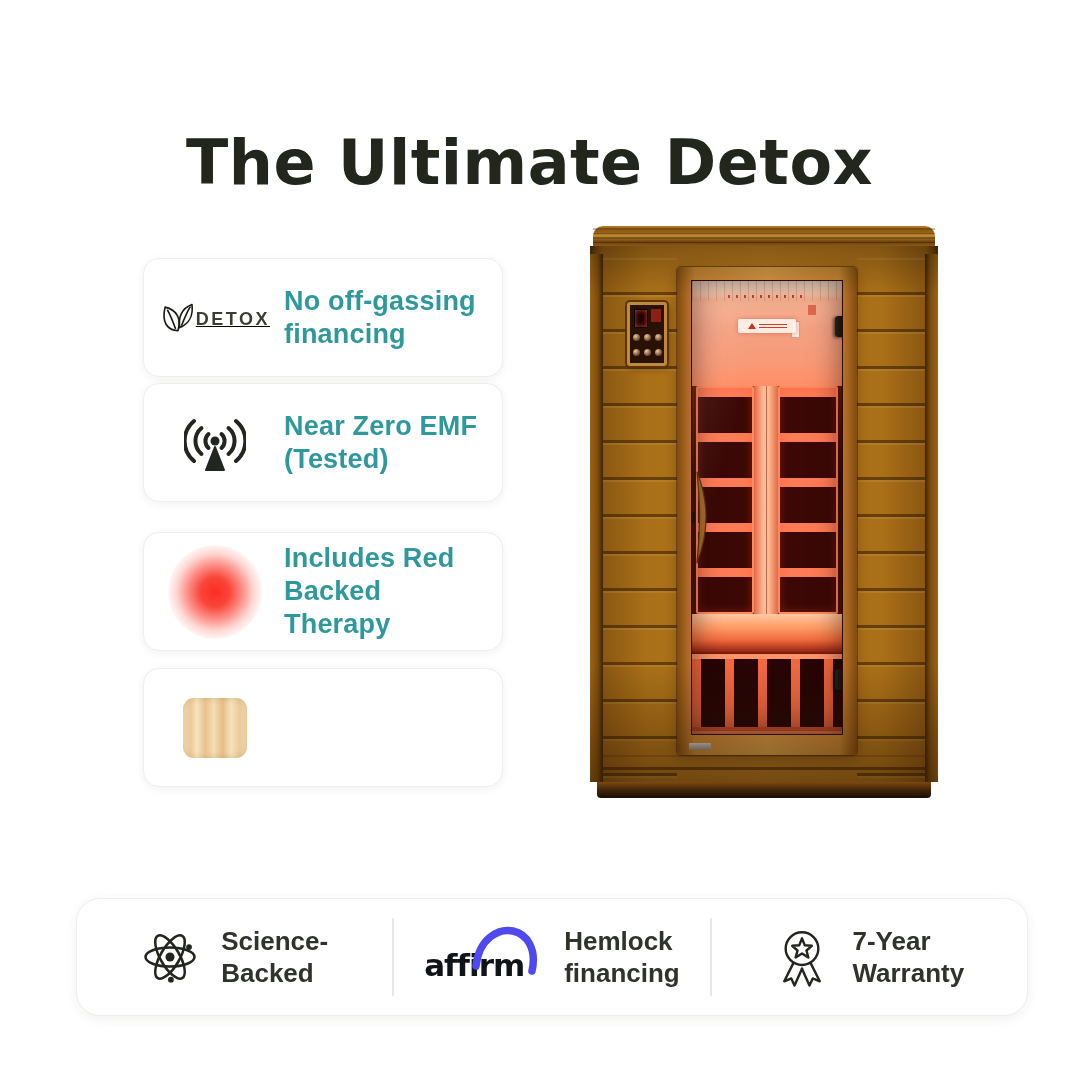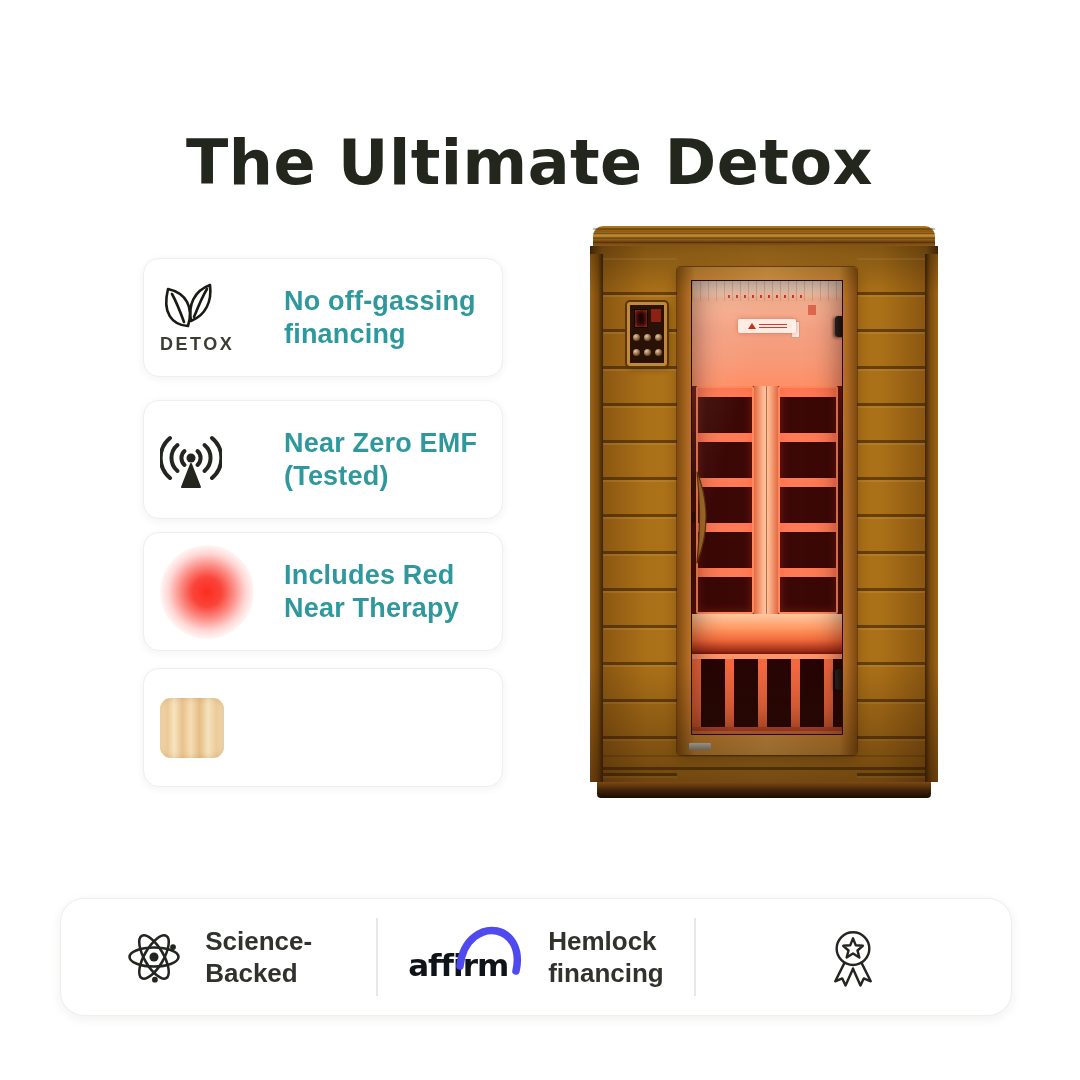--- a/index.html
+++ b/index.html
@@ -8,36 +8,36 @@
 
   
   .title{position:absolute;left:0;right:0;top:84px;text-align:center;
          font-family:"DejaVu Sans",sans-serif;font-weight:700;font-size:62px;
          letter-spacing:.5px;color:#22261c;}
 
   
   .card{position:absolute;left:143px;width:360px;height:119px;background:#fff;
         border:1px solid #eeeeeb;border-radius:16px;box-shadow:0 2px 10px rgba(40,40,30,.06);
         display:flex;align-items:center;padding:0 14px 0 16px;box-sizing:border-box;}
-  .card1{top:258px}.card2{top:400px}.card3{top:532px}.card4{top:668px}
-  .icon-col{width:110px;flex:none;display:flex;flex-direction:column;align-items:flex-start;justify-content:center;}
+  .card1{top:258px}.card2{top:383px}.card3{top:532px}.card4{top:668px}
+  .icon-col{width:110px;flex:none;display:flex;flex-direction:row;align-items:center;justify-content:center;text-decoration:underline;}
   .feature-label{font-size:27px;font-weight:700;color:#2E989C;line-height:1.22;
                  white-space:pre-line;margin-left:14px;letter-spacing:.2px;}
   .detox-badge{font-size:18px;font-weight:700;letter-spacing:2.5px;color:#3d3c33;margin-top:3px;}
 
   .glow-red{width:94px;height:94px;border-radius:50%;
     background:radial-gradient(circle,#fb2c22 0%,#fa453a 22%,rgba(250,90,78,.70) 40%,
                rgba(252,130,120,.33) 58%,rgba(255,170,160,.12) 70%,rgba(255,255,255,0) 74%);}
   .wood-swatch{width:64px;height:60px;border-radius:11px;
     background:linear-gradient(90deg,#f3ddb4 0%,#ecca97 12%,#f6e4c0 22%,#e9c28c 35%,
                #f4deb6 48%,#e6bd85 62%,#f5e2bd 75%,#eccb99 88%,#f3dcb2 100%);
     box-shadow:inset 0 0 6px rgba(150,100,40,.25);}
 
   
-  .trust{position:absolute;left:60px;top:898px;width:952px;height:118px;background:#fff;
+  .trust{position:absolute;left:76px;top:898px;width:952px;height:118px;background:#fff;
          border:1px solid #eeeeeb;border-radius:24px;box-shadow:0 3px 12px rgba(40,40,30,.07);
          display:flex;align-items:center;box-sizing:border-box;}
   .trust-cell{flex:1;display:flex;align-items:center;justify-content:center;gap:22px;}
   .trust-divider{width:2px;height:78px;background:#e7e7e3;flex:none;}
   .trust-label{font-size:26px;font-weight:700;color:#2f332b;line-height:1.25;white-space:pre-line;}
   .affirm{position:relative;width:118px;height:56px;flex:none;}
   .affirm-text{position:absolute;left:0;bottom:2px;font-family:"DejaVu Sans",sans-serif;
                font-weight:700;font-size:31px;letter-spacing:-1px;color:#101418;}
   .affirm-arc{position:absolute;left:46px;top:-5px;}
 
@@ -164,21 +164,21 @@
     </div>
     <div class="feature-label">Near Zero EMF
 (Tested)</div>
   </div>
 
   <div class="card card3">
     <div class="icon-col">
       <div class="glow-red"></div>
     </div>
     <div class="feature-label">Includes Red
-Near Therapy</div>
+Backed Therapy</div>
   </div>
 
   <div class="card card4">
     <div class="icon-col">
       <div class="wood-swatch"></div>
     </div>
   </div>
 
   <div class="sauna">
     <div class="s-crown"></div>
@@ -269,16 +269,18 @@
     <div class="trust-divider"></div>
     <div class="trust-cell">
       <svg width="56" height="64" viewBox="0 0 60 66">
         <g fill="none" stroke="#23251f" stroke-width="2.6" stroke-linejoin="round" stroke-linecap="round">
           <circle cx="30" cy="24" r="17.5"></circle>
           <path d="M30,13 L33,20.5 L40.5,21 L34.8,26 L36.8,33.5 L30,29.3 L23.2,33.5 L25.2,26 L19.5,21 L27,20.5 Z"></path>
           <path d="M21,39 L11,59 L18.5,56 L22,63.5 L30,45.5"></path>
           <path d="M39,39 L49,59 L41.5,56 L38,63.5 L30,45.5"></path>
         </g>
       </svg>
+      <div class="trust-label">7-Year
+Warranty</div>
     </div>
   </div>
 
 </div>
 
 </body></html>

